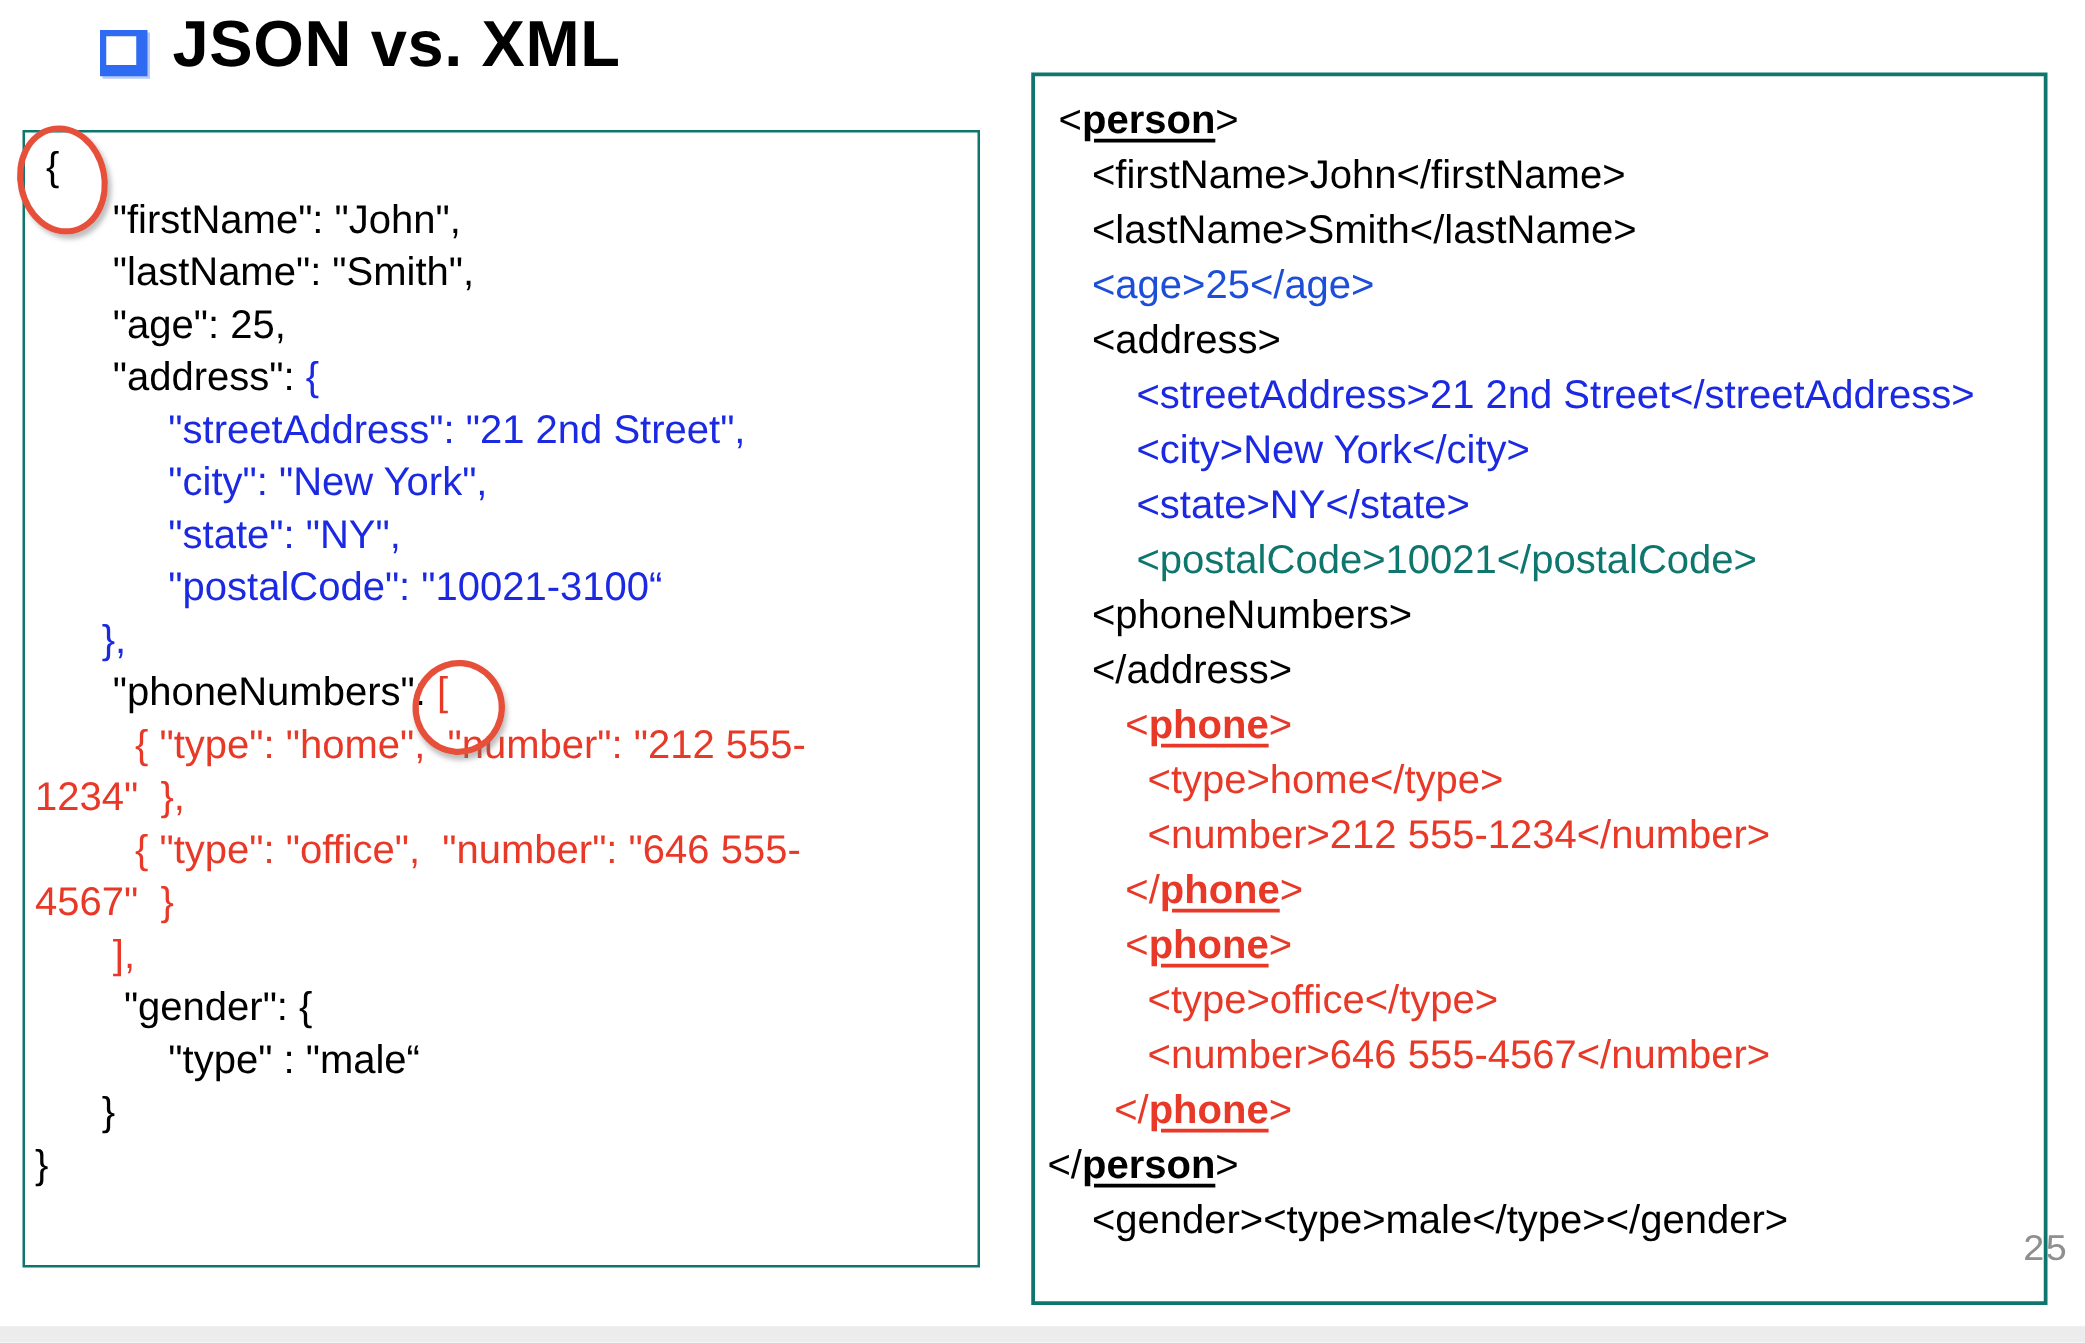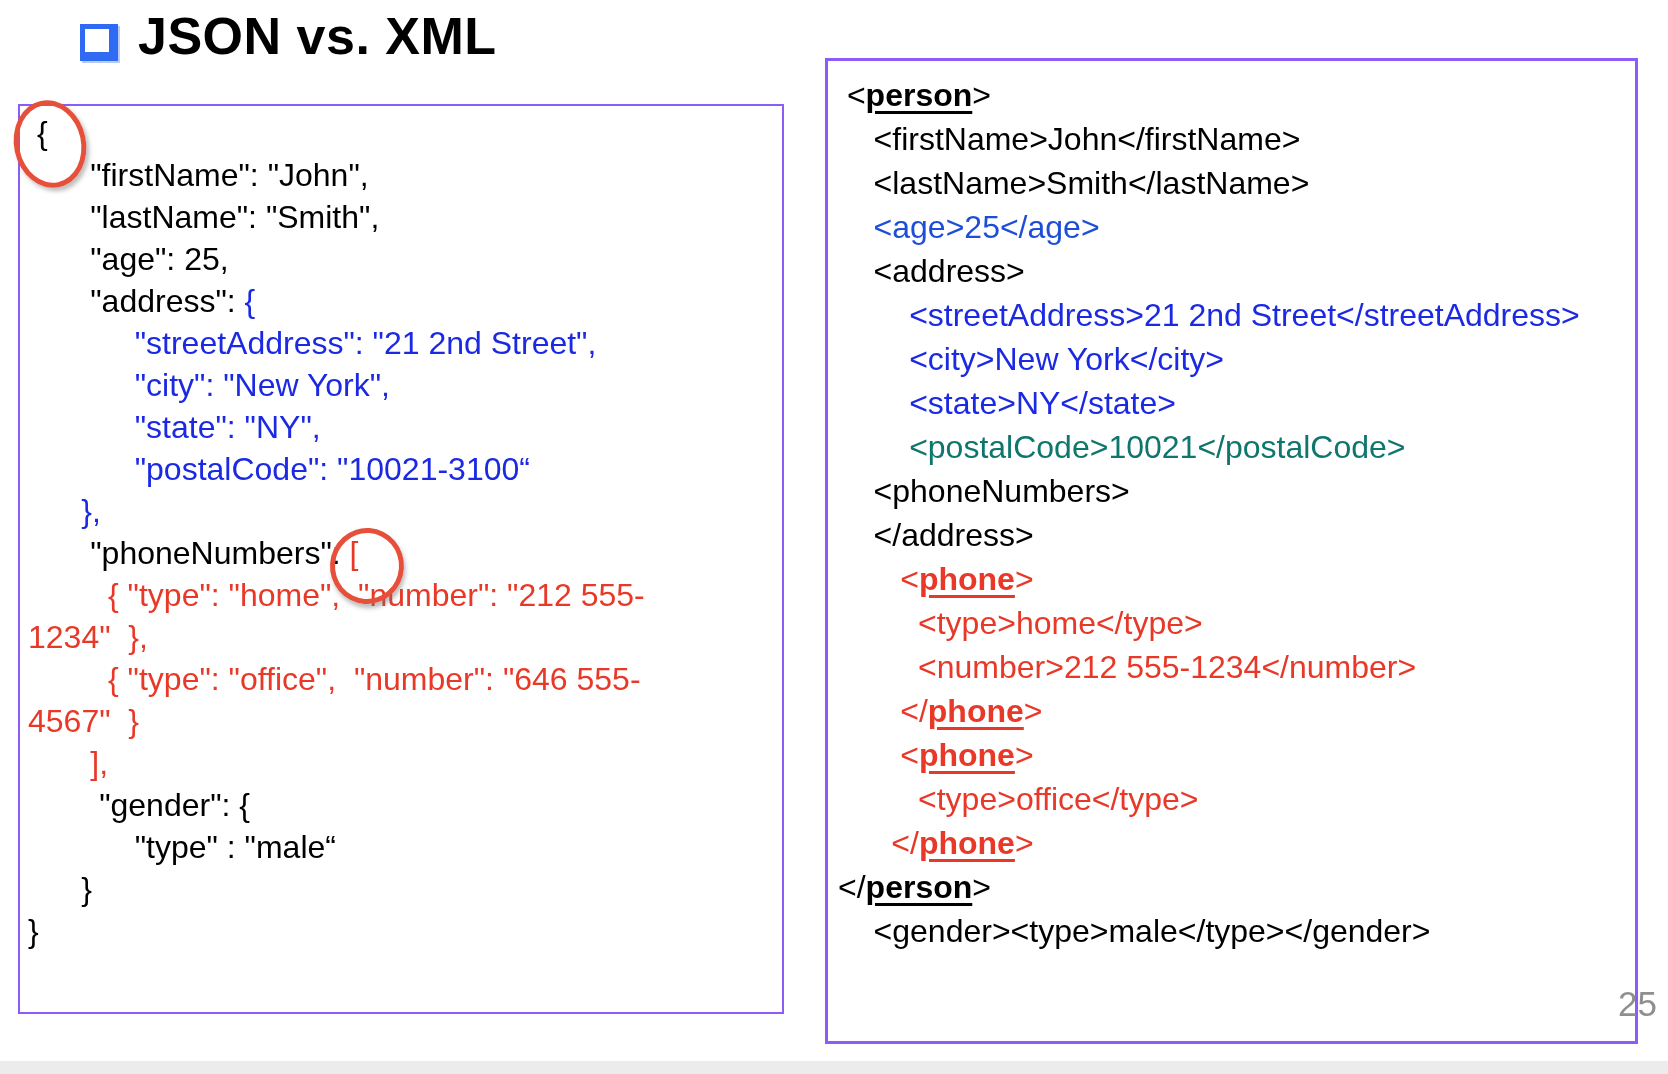--- a/index.html
+++ b/index.html
@@ -14,21 +14,21 @@
     background:#2e6bf2;box-shadow:2px 2px 0 rgba(46,107,242,0.35);
   }
   .title-bullet .inner{
     position:absolute;left:5px;top:5px;right:9px;bottom:9px;background:#ffffff;
   }
   .page-title{
     position:absolute;left:138px;top:6px;
     font-size:52px;font-weight:bold;color:#000;letter-spacing:0.5px;
   }
   .code-panel{
-    position:absolute;background:#ffffff;border:2px solid #8b5cf6;
+    position:absolute;background:#ffffff;border:2px solid #0f766e;
     box-sizing:border-box;
   }
   #json-panel{left:18px;top:104px;width:766px;height:910px;padding:6px 4px 0 8px;}
   #xml-panel{left:825px;top:58px;width:813px;height:986px;border-width:3px;padding:12px 4px 0 10px;}
   .code-line{
     white-space:pre;font-size:32px;color:#000;
   }
   #json-panel .code-line{line-height:42px;height:42px;}
   #xml-panel .code-line{line-height:44px;height:44px;}
   .bu{
@@ -36,21 +36,21 @@
     text-decoration-thickness:3px;text-underline-offset:5px;
   }
   .hand-circle{
     position:absolute;border:5px solid #e6503a;border-radius:50%;
     box-shadow:2px 4px 4px rgba(110,110,110,0.45);
     z-index:5;background:transparent;
   }
   #circle-brace{left:14px;top:100px;width:62px;height:78px;transform:rotate(-12deg);}
   #circle-bracket{left:330px;top:528px;width:64px;height:66px;transform:rotate(4deg);}
   .page-number{
-    position:absolute;left:1618px;top:984px;font-size:35px;color:#8f8f8f;z-index:6;
+    position:absolute;left:1618px;top:984px;font-size:30px;color:#8f8f8f;z-index:6;font-family:Liberation Mono, monospace;
   }
   .bottom-bar{
     position:absolute;left:0;bottom:0;width:1668px;height:13px;background:#ececec;
   }
 </style>
 </head>
 <body>
 
 <div class="title-row">
   <div class="title-bullet">
@@ -92,20 +92,21 @@
     <div class="code-line"><span style="color: rgb(27, 42, 226);">        &lt;state&gt;NY&lt;/state&gt;</span></div>
     <div class="code-line"><span style="color: #0f766e;">        &lt;postalCode&gt;10021&lt;/postalCode&gt;</span></div>
     <div class="code-line"><span style="color: rgb(0, 0, 0);">    &lt;phoneNumbers&gt;</span></div>
     <div class="code-line"><span style="color: rgb(0, 0, 0);">    &lt;/address&gt;</span></div>
     <div class="code-line"><span style="color: rgb(232, 57, 40);">       &lt;</span><span class="bu" style="color: rgb(232, 57, 40);">phone</span><span style="color: rgb(232, 57, 40);">&gt;</span></div>
     <div class="code-line"><span style="color: rgb(232, 57, 40);">         &lt;type&gt;home&lt;/type&gt;</span></div>
     <div class="code-line"><span style="color: rgb(232, 57, 40);">         &lt;number&gt;212 555-1234&lt;/number&gt;</span></div>
     <div class="code-line"><span style="color: rgb(232, 57, 40);">       &lt;/</span><span class="bu" style="color: rgb(232, 57, 40);">phone</span><span style="color: rgb(232, 57, 40);">&gt;</span></div>
     <div class="code-line"><span style="color: rgb(232, 57, 40);">       &lt;</span><span class="bu" style="color: rgb(232, 57, 40);">phone</span><span style="color: rgb(232, 57, 40);">&gt;</span></div>
     <div class="code-line"><span style="color: rgb(232, 57, 40);">         &lt;type&gt;office&lt;/type&gt;</span></div>
+    <div class="code-line"><span style="color: rgb(232, 57, 40);">         &lt;number&gt;646 555-4567&lt;/number&gt;</span></div>
     <div class="code-line"><span style="color: rgb(232, 57, 40);">      &lt;/</span><span class="bu" style="color: rgb(232, 57, 40);">phone</span><span style="color: rgb(232, 57, 40);">&gt;</span></div>
     <div class="code-line"><span style="color: rgb(0, 0, 0);">&lt;/</span><span class="bu" style="color: rgb(0, 0, 0);">person</span><span style="color: rgb(0, 0, 0);">&gt;</span></div>
     <div class="code-line"><span style="color: rgb(0, 0, 0);">    &lt;gender&gt;&lt;type&gt;male&lt;/type&gt;&lt;/gender&gt;</span></div>
   </div>
 
 <div id="circle-brace" class="hand-circle"></div>
 <div id="circle-bracket" class="hand-circle"></div>
 
 <div class="page-number">25</div>
 <div class="bottom-bar"></div>

